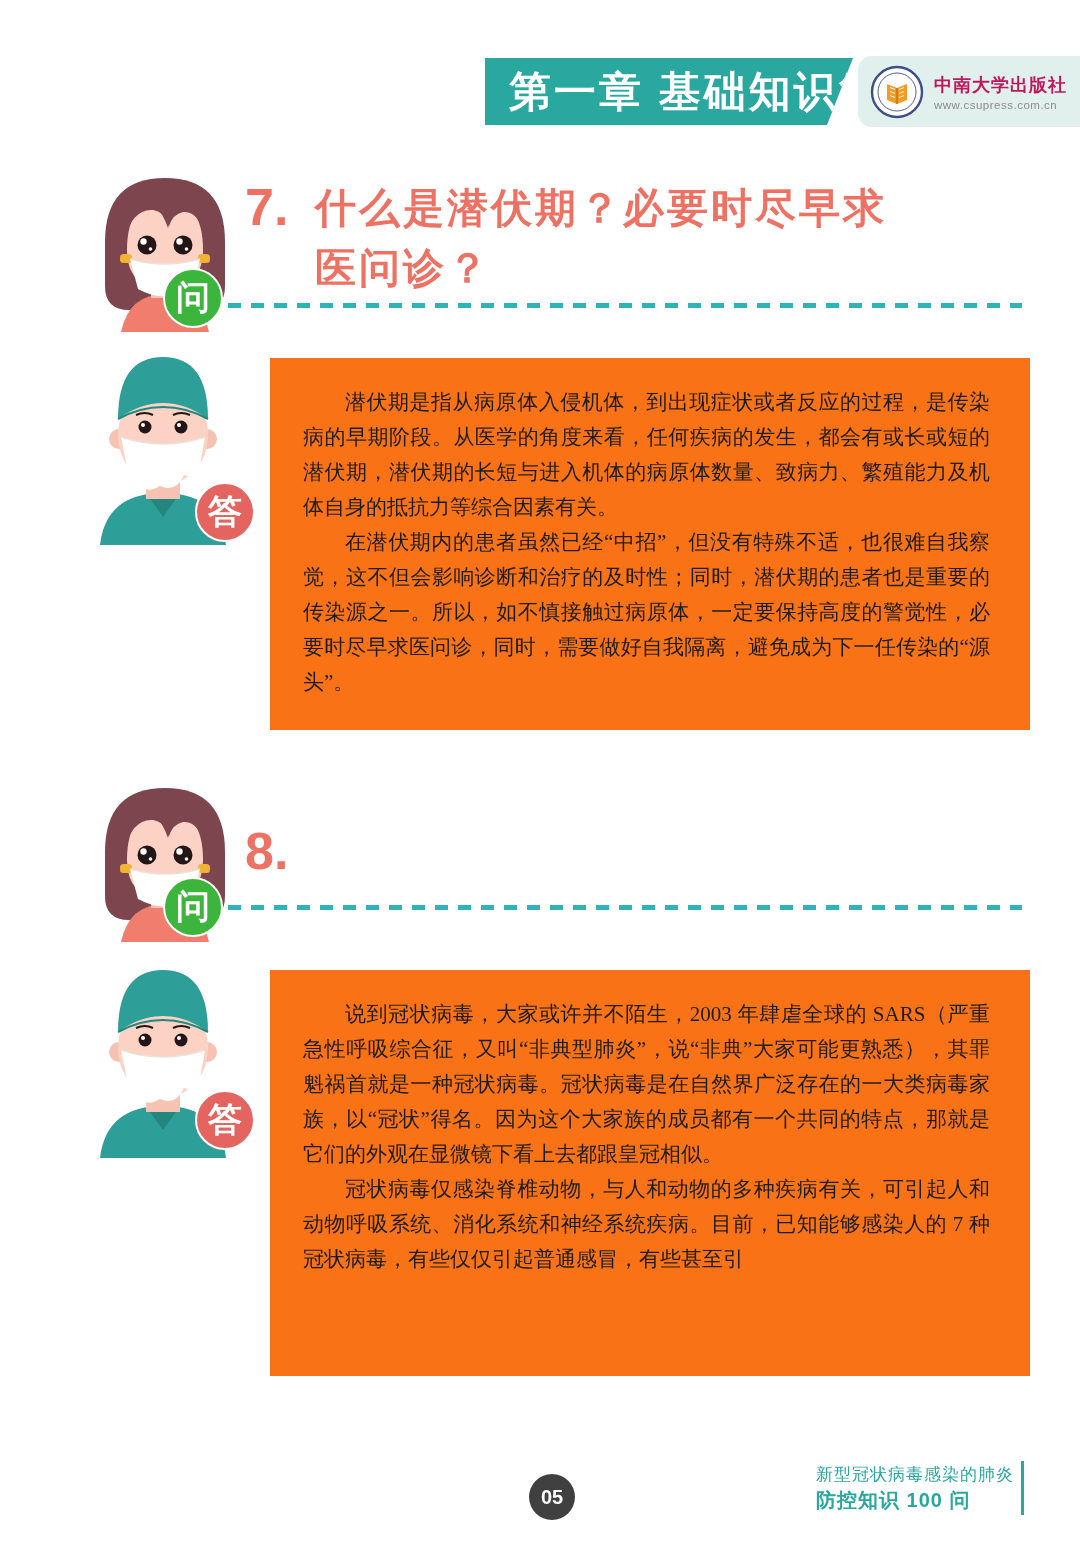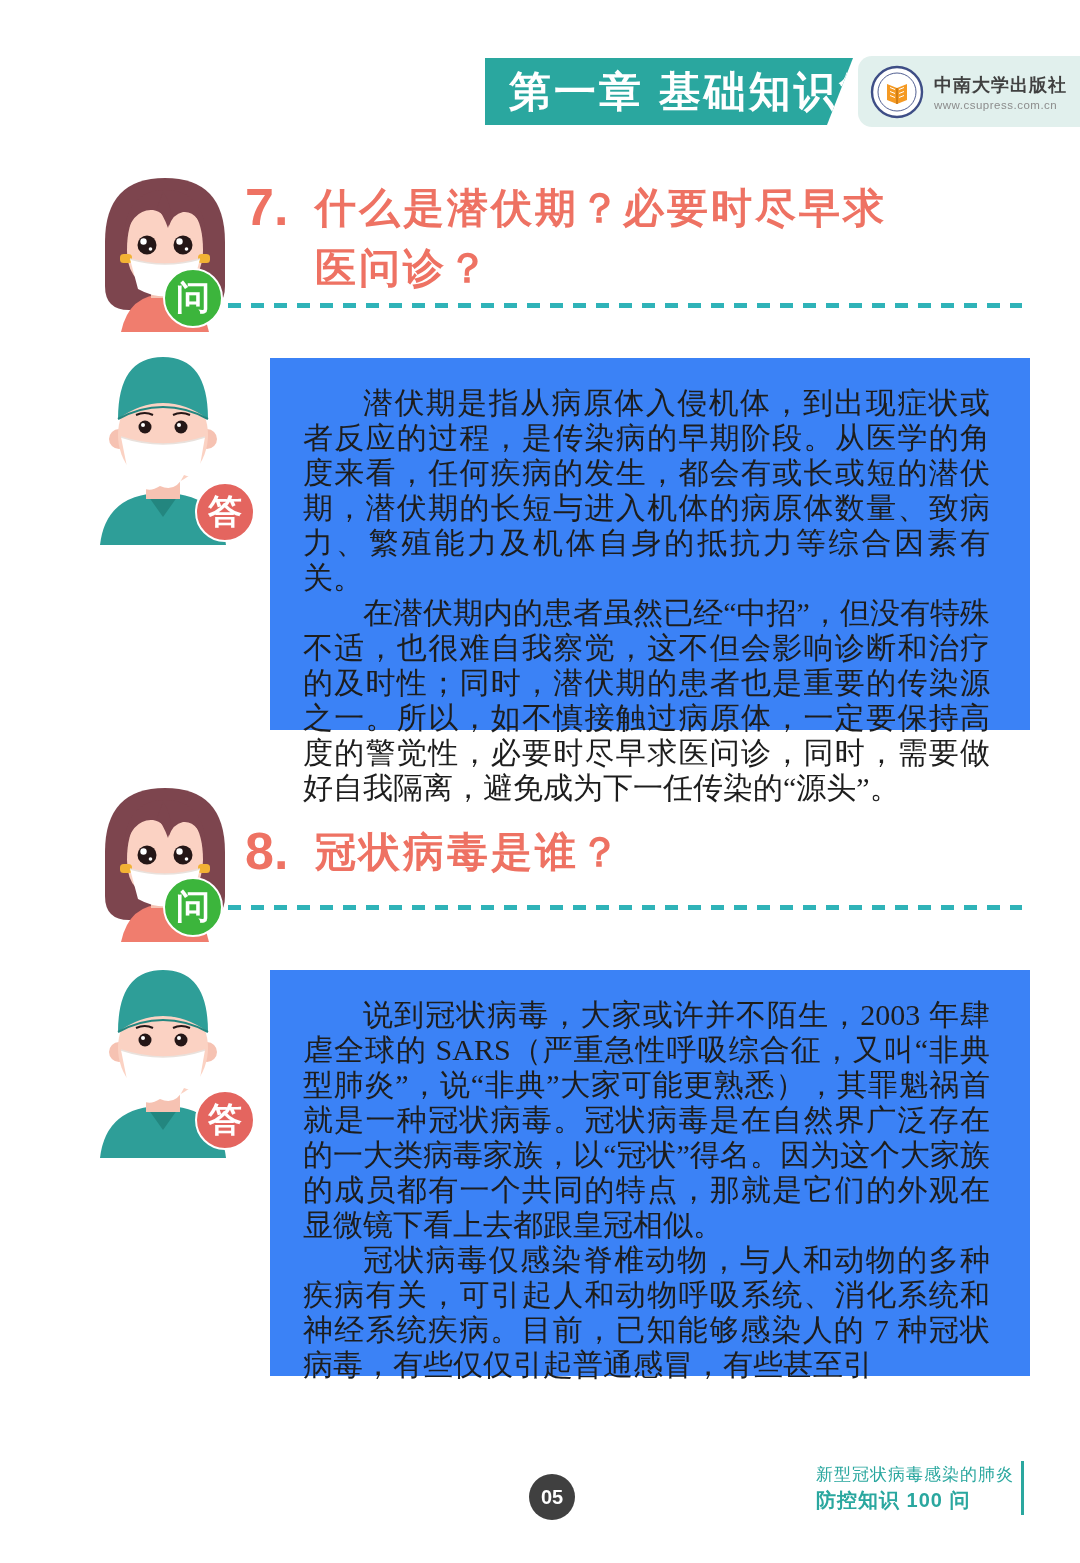--- a/index.html
+++ b/index.html
@@ -8,40 +8,40 @@
 
   
   .chapter-banner{position:absolute;left:485px;top:58px;width:368px;height:67px;
       background:#2AA79F;clip-path:polygon(0 0,100% 0,calc(100% - 26px) 100%,0 100%);
       color:#fff;font-size:42px;font-weight:bold;letter-spacing:3px;
       line-height:67px;padding-left:24px;box-sizing:border-box;white-space:nowrap;}
   .publisher-panel{position:absolute;left:858px;top:56px;width:222px;height:71px;
       background:#E1F0ED;border-radius:14px 0 0 14px;display:flex;align-items:center;
       padding-left:12px;box-sizing:border-box;gap:10px;}
   .publisher-name{font-family:Liberation Serif, serif;
-      font-weight:bold;font-size:18px;color:#404040;letter-spacing:1px;}
+      font-weight:bold;font-size:18px;color:#be185d;letter-spacing:1px;}
   .publisher-url{font-size:11.5px;color:#8C8C8C;letter-spacing:.5px;margin-top:2px;}
 
   
   .q-title{position:absolute;display:flex;margin:0;color:#EE7263;font-weight:bold;}
   .q-num{flex:0 0 auto;width:70px;font-size:52px;line-height:58px;}
   .q-text{font-size:41px;letter-spacing:3px;line-height:60px;max-width:585px;}
   .dashed-line{position:absolute;height:5px;
       background:repeating-linear-gradient(90deg,#2FB3B8 0 13px,transparent 13px 23px);}
   .badge{position:absolute;width:60px;height:60px;border-radius:50%;
       display:flex;align-items:center;justify-content:center;color:#fff;
       font-size:34px;font-weight:bold;border:2px solid #ffffff;box-sizing:border-box;}
   .badge-ask{background:#3CB53C;}
   .badge-answer{background:#E4655F;}
 
   
-  .answer-box{position:absolute;left:270px;width:760px;background:#3b82f6;
+  .answer-box{position:absolute;left:270px;width:760px;background:#f97316;
       box-sizing:border-box;padding:27px 40px 0 33px;
       font-family:"Liberation Serif","DejaVu Serif",serif;
-      font-size:30px;line-height:35px;color:#1d1d1d;text-align:justify;}
+      font-size:21px;line-height:35px;color:#1d1d1d;text-align:justify;}
   .answer-box p{margin:0;text-indent:2em;}
 
   
   .page-number{position:absolute;left:529px;top:1474px;width:46px;height:46px;
       border-radius:50%;background:#404040;color:#fff;font-size:20px;font-weight:bold;
       display:flex;align-items:center;justify-content:center;}
   .footer-title{position:absolute;right:66px;top:1462px;color:#2AA79F;}
   .footer-line1{font-size:17px;letter-spacing:1px;line-height:25px;}
   .footer-line2{font-size:20px;font-weight:bold;letter-spacing:1px;line-height:27px;}
   .footer-bar{position:absolute;left:1021px;top:1461px;width:3px;height:54px;background:#2AA79F;}
@@ -136,21 +136,20 @@
     <circle cx="84.5" cy="71.5" r="3.2" fill="#ffffff"></circle>
     <circle cx="55.5" cy="79" r="1.8" fill="#ffffff"></circle>
     <circle cx="91.5" cy="79" r="1.8" fill="#ffffff"></circle>
     <path d="M35 89 Q70 99 105 89 L97 119 Q70 134 43 119 Z" fill="#ffffff"></path>
     <path d="M35 89 Q70 99 105 89" fill="none" stroke="#E9E1DC" stroke-width="1.4"></path>
   </svg>
   <div class="badge badge-ask" style="left:163px;top:877px">问</div>
 
   <h2 class="q-title" style="left:245px;top:822px">
     <span class="q-num">8.</span>
-    <span class="q-text">冠状病毒是谁？</span>
   </h2>
   <div class="dashed-line" style="left:228px;top:905px;width:794px"></div>
 
   <svg class="avatar" style="left:88px;top:958px" width="150" height="200" viewBox="0 0 150 200">
     <path d="M12 200 Q18 148 75 148 Q132 148 138 200 Z" fill="#2E9E98"></path>
     <path d="M58 148 L75 172 L92 148 Z" fill="#23867F"></path>
     <rect x="58" y="122" width="34" height="32" fill="#F6C2B2"></rect>
     <circle cx="31" cy="94" r="10" fill="#F6C2B2"></circle>
     <circle cx="119" cy="94" r="10" fill="#F6C2B2"></circle>
     <ellipse cx="75" cy="90" rx="45" ry="50" fill="#FBD2C3"></ellipse>

